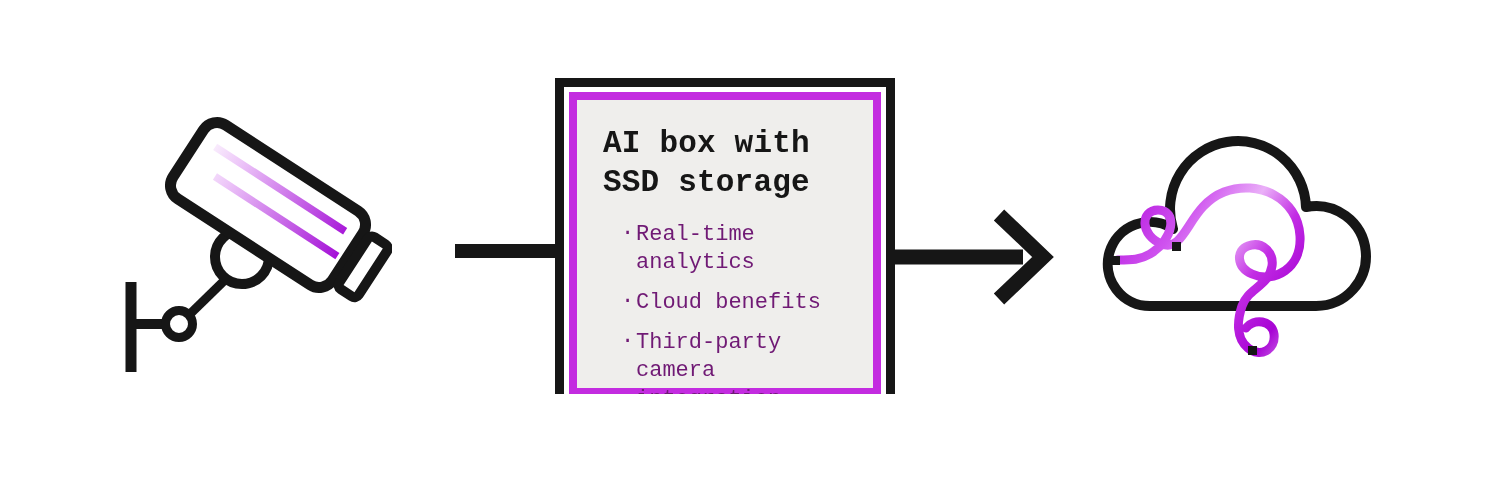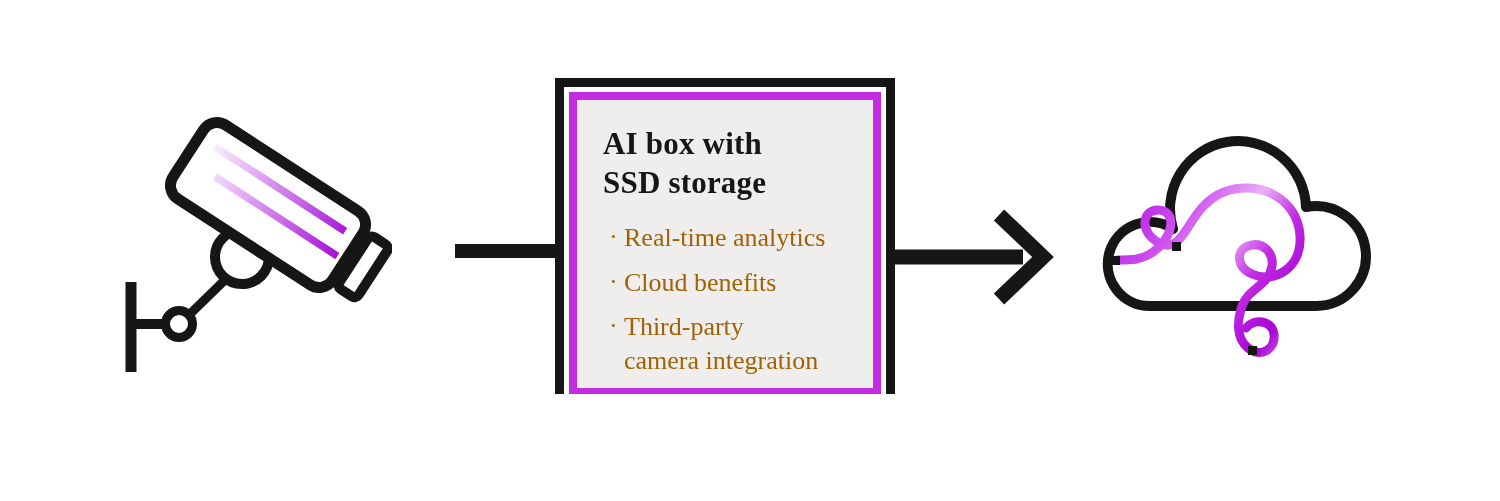--- a/index.html
+++ b/index.html
@@ -6,21 +6,21 @@
     margin: 0;
     padding: 0;
     background: #ffffff;
   }
   .canvas {
     position: relative;
     width: 1500px;
     height: 394px;
     background: #ffffff;
     overflow: hidden;
-    font-family: Liberation Serif, serif;
+    font-family: Liberation Mono, monospace;
     color: #161616;
   }
   .abs { position: absolute; }
 
   
   .camera-svg { left: 116px; top: 106px; width: 276px; height: 272px; }
 
   
   .connector-line {
     left: 455px;
@@ -53,25 +53,25 @@
     margin: 0 0 18px 0;
     font-size: 31px;
     font-weight: 700;
     line-height: 1.27;
     letter-spacing: 0.2px;
     white-space: pre-line;
     color: #161616;
   }
   .feature-list {
     list-style: none;
-    margin: 4px;
+    margin: 16px;
     padding: 0;
-    font-size: 26px;
+    font-size: 22px;
     line-height: 1.3;
-    color: #a16207;
+    color: #701a75;
   }
   .feature-list li {
     position: relative;
     padding-left: 17px;
     margin-bottom: 11px;
     white-space: pre-line;
   }
   .feature-list li::before {
     content: "\00B7";
     position: absolute;

